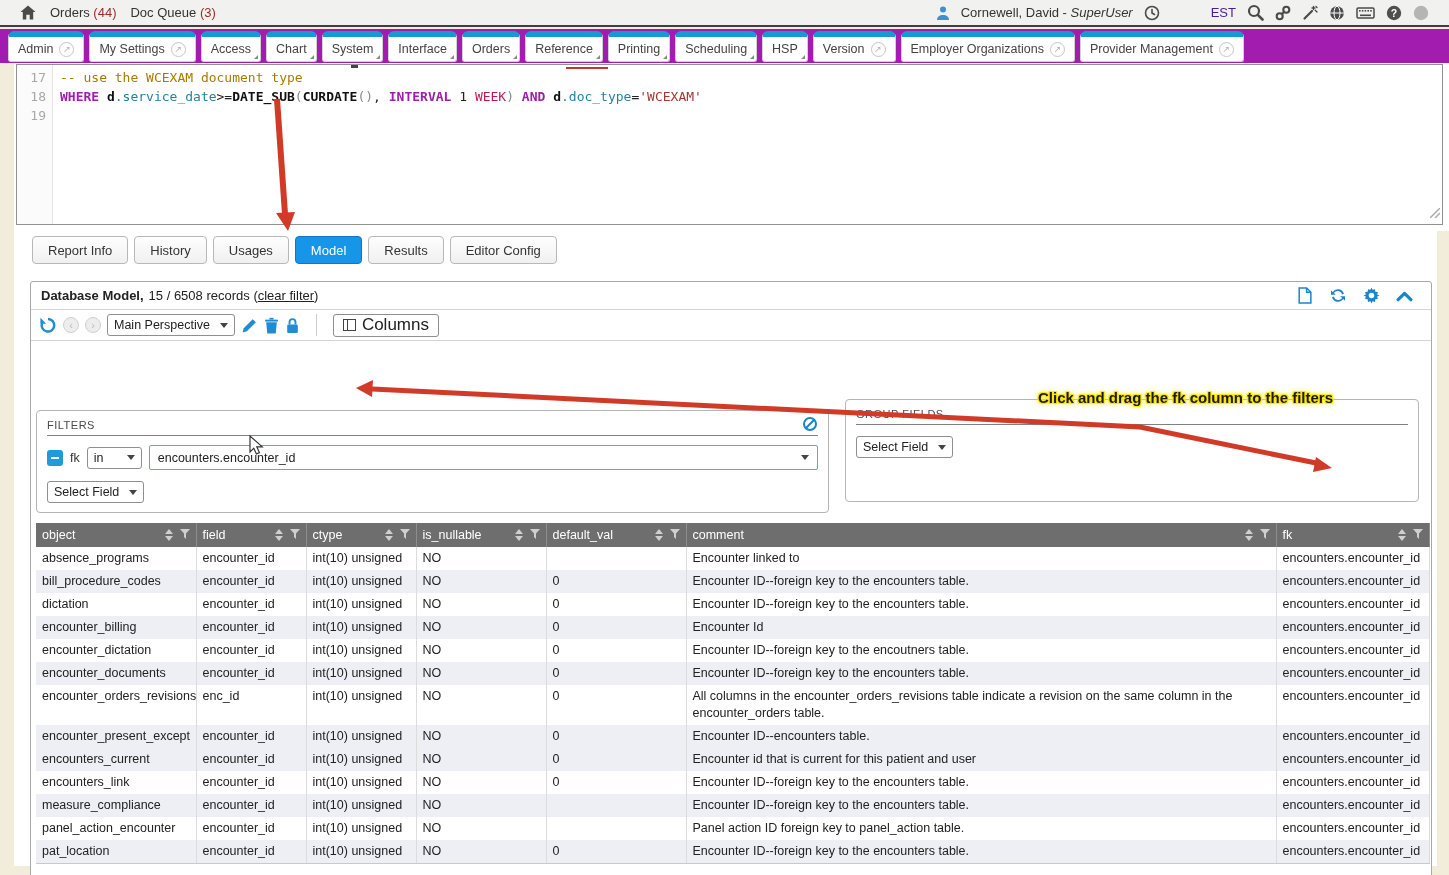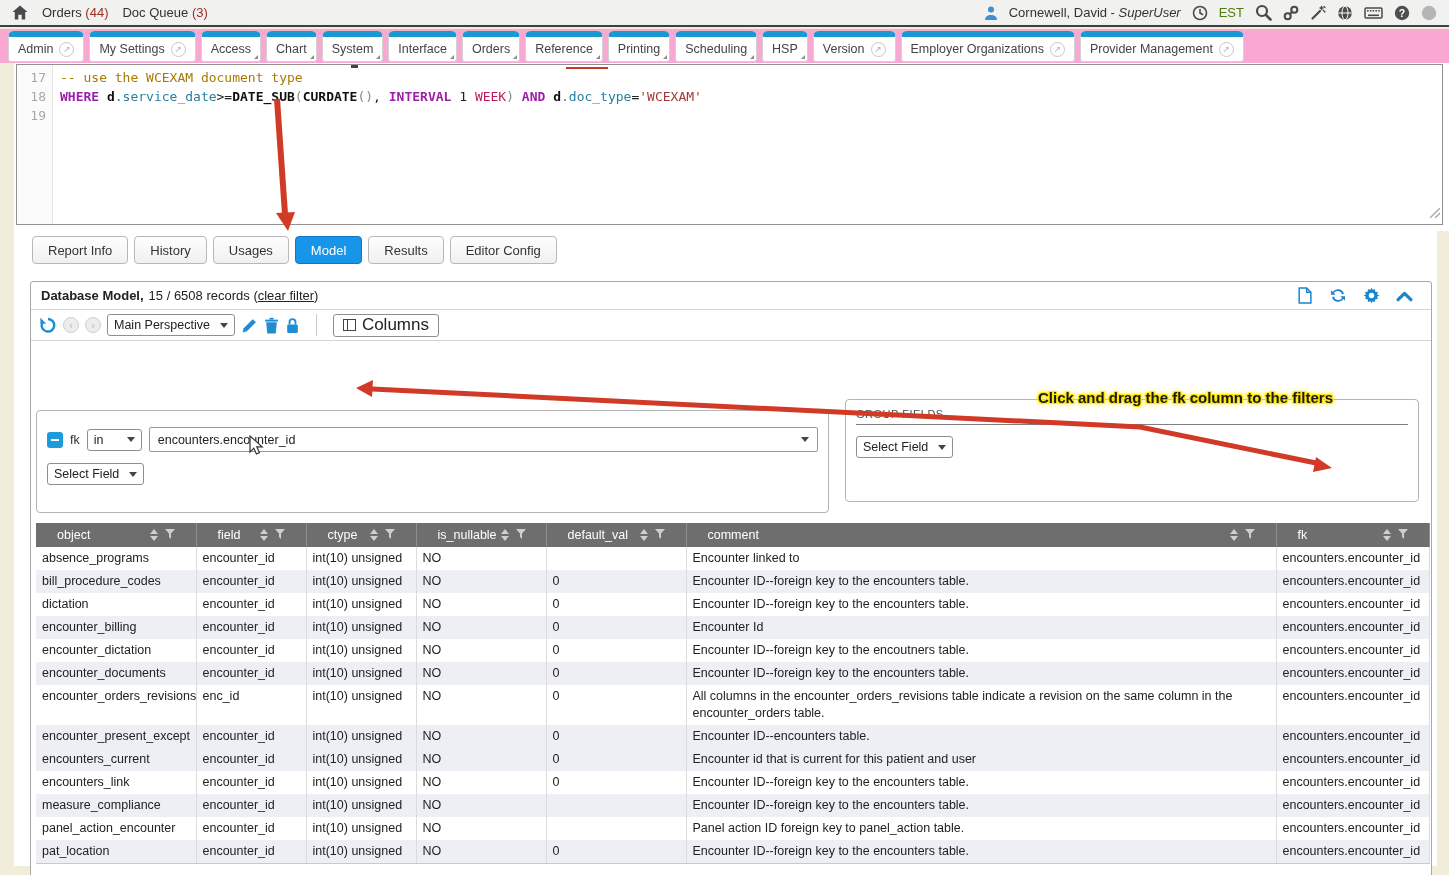--- a/index.html
+++ b/index.html
@@ -1,30 +1,30 @@
 <!DOCTYPE html>
 <html><head>
 <meta charset="utf-8">
 <style>
   html,body{margin:0;padding:0;background:#ddd;}
   *{box-sizing:border-box;}
   .screen{position:relative;width:1449px;height:875px;background:#f2ecda;font-family:"Liberation Sans",sans-serif;font-size:13px;color:#222;overflow:hidden;}
 
   
-  .topbar{position:absolute;left:0;top:0;width:1449px;height:27px;background:#f1f1ef;border-bottom:2px solid #3f3f3f;display:flex;align-items:center;padding:0 12px;gap:14px;}
+  .topbar{position:absolute;left:0;top:0;width:1449px;height:27px;background:#f1f1ef;border-bottom:2px solid #3f3f3f;display:flex;align-items:center;padding:0 20px;gap:14px;}
   .ticon{display:inline-flex;align-items:center;}
   .tlink{color:#333;cursor:pointer;white-space:nowrap;}
   .tlink .cnt{color:#9c2c25;font-weight:normal;}
   .tright{margin-left:auto;display:flex;align-items:center;gap:11px;}
   .uname{color:#333;}
   .uname i{font-style:italic;}
-  .tz{color:#4d7c0f;}
-
-  
-  .navbar{position:absolute;left:0;top:29px;width:1449px;height:34px;background:#f9a8d4;display:flex;align-items:flex-start;padding:2px 0 0 8px;gap:5px;}
+  .tz{color:#4c1d95;margin-left:40px;}
+
+  
+  .navbar{position:absolute;left:0;top:29px;width:1449px;height:34px;background:#a21caf;display:flex;align-items:flex-start;padding:2px 0 0 8px;gap:5px;}
   .ntab{position:relative;background:#fff;border:1px solid #d2d2d0;border-top:6px solid #1899d4;border-radius:6px 6px 3px 3px;height:31px;display:flex;align-items:center;padding:0 9px;gap:6px;cursor:pointer;white-space:nowrap;}
   .ntab .lbl{font-size:12.5px;color:#444;}
   .popout{width:15px;height:15px;border:1px solid #c6c6c6;border-radius:50%;color:#b0b0b0;font-size:9px;line-height:13px;display:inline-flex;align-items:center;justify-content:center;font-family:"DejaVu Sans",sans-serif;}
   .submark{position:absolute;right:2px;bottom:2px;width:0;height:0;border-left:4px solid transparent;border-bottom:4px solid #8a8a8a;}
 
   
   .bg1{position:absolute;left:14px;top:63px;width:1435px;height:168px;background:#fff;}
   .bg2{position:absolute;left:14px;top:231px;width:1423px;height:635px;background:#fff;}
 
   
@@ -80,21 +80,21 @@
   .minusbox{width:16px;height:16px;background:#1e9bd8;border-radius:3px;display:inline-flex;align-items:center;justify-content:center;cursor:pointer;flex:0 0 auto;}
   .mbar{width:8px;height:2px;background:#fff;display:block;}
   .flbl{font-size:12.5px;color:#333;}
 
   
   .annotation{position:absolute;left:1038px;top:389px;font-size:15px;font-weight:bold;color:#1a1a1a;white-space:nowrap;z-index:60;
     text-shadow:-1px -1px 0 #ffe600,1px -1px 0 #ffe600,-1px 1px 0 #ffe600,1px 1px 0 #ffe600,0 0 4px #ffe600,0 0 7px #ffe600;}
 
   
   .dtable{position:absolute;left:5px;top:182px;width:1394px;border-collapse:collapse;table-layout:fixed;font-size:12.5px;}
-  .dtable th{background:#6e6e6e;color:#fff;font-weight:normal;text-align:left;padding:5px 21px;border-right:1px solid #8d8d8d;cursor:pointer;}
+  .dtable th{background:#6e6e6e;color:#fff;font-weight:normal;text-align:left;padding:5px 6px;border-right:1px solid #8d8d8d;cursor:pointer;}
   .th-in{display:flex;align-items:center;justify-content:space-between;gap:4px;}
   .th-icons{display:inline-flex;align-items:center;gap:7px;flex:0 0 auto;}
   .sort{display:inline-flex;flex-direction:column;gap:2px;}
   .tri-up{width:0;height:0;border-left:4px solid transparent;border-right:4px solid transparent;border-bottom:5px solid #cfcfcf;}
   .tri-dn{width:0;height:0;border-left:4px solid transparent;border-right:4px solid transparent;border-top:5px solid #cfcfcf;}
   .dtable td{padding:3px 6px;border-right:1px solid #dcdcdc;vertical-align:top;color:#222;line-height:17px;overflow:hidden;}
   .dtable tr.alt td{background:#edeff4;}
   .dtable tbody tr:last-child td{border-bottom:1px solid #c9c9c9;}
 
   .overlay{position:absolute;left:0;top:0;z-index:99;pointer-events:none;}
@@ -347,20 +347,29 @@
             <rect x="0.5" y="0.5" width="12" height="11" fill="none" stroke="#444"></rect>
             <line x1="4.5" y1="0.5" x2="4.5" y2="11.5" stroke="#444"></line>
           </svg>
         <span>Columns</span>
       </span>
     </div>
 
     <div class="pbody">
 
       <div class="fpanel filters">
+        <div class="fhead">
+          <span>FILTERS</span>
+          <span>
+            <svg width="16" height="16" viewBox="0 0 16 16">
+                <circle cx="8" cy="8" r="6" fill="none" stroke="#1885cd" stroke-width="2"></circle>
+                <line x1="12.2" y1="3.8" x2="3.8" y2="12.2" stroke="#1885cd" stroke-width="2"></line>
+              </svg>
+          </span>
+        </div>
         <div class="frow">
           <span class="minusbox">
               <span class="mbar"></span>
             </span>
           <span class="flbl">fk</span>
           <span class="sel" style="min-width:55px">
               <span>in</span>
               <i class="caret"></i>
             </span>
           <span class="combo">

